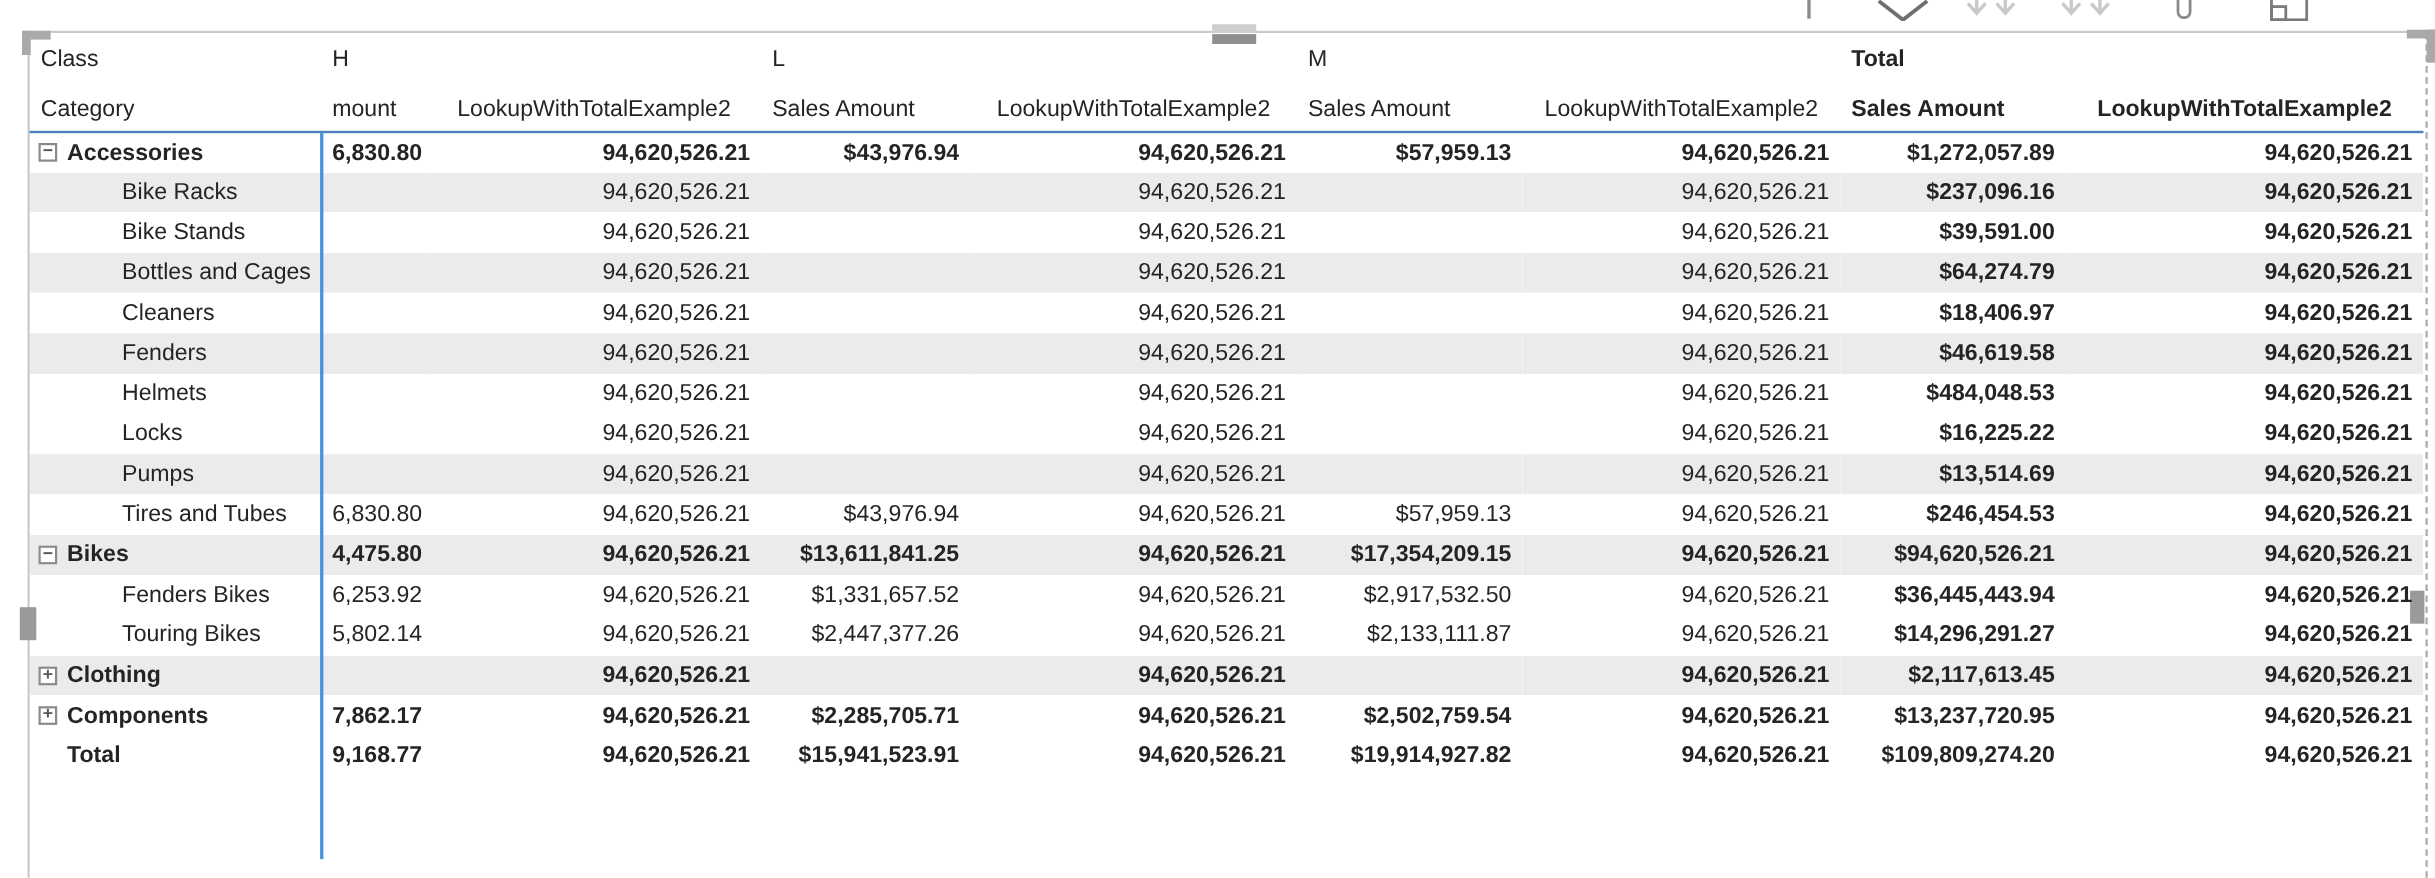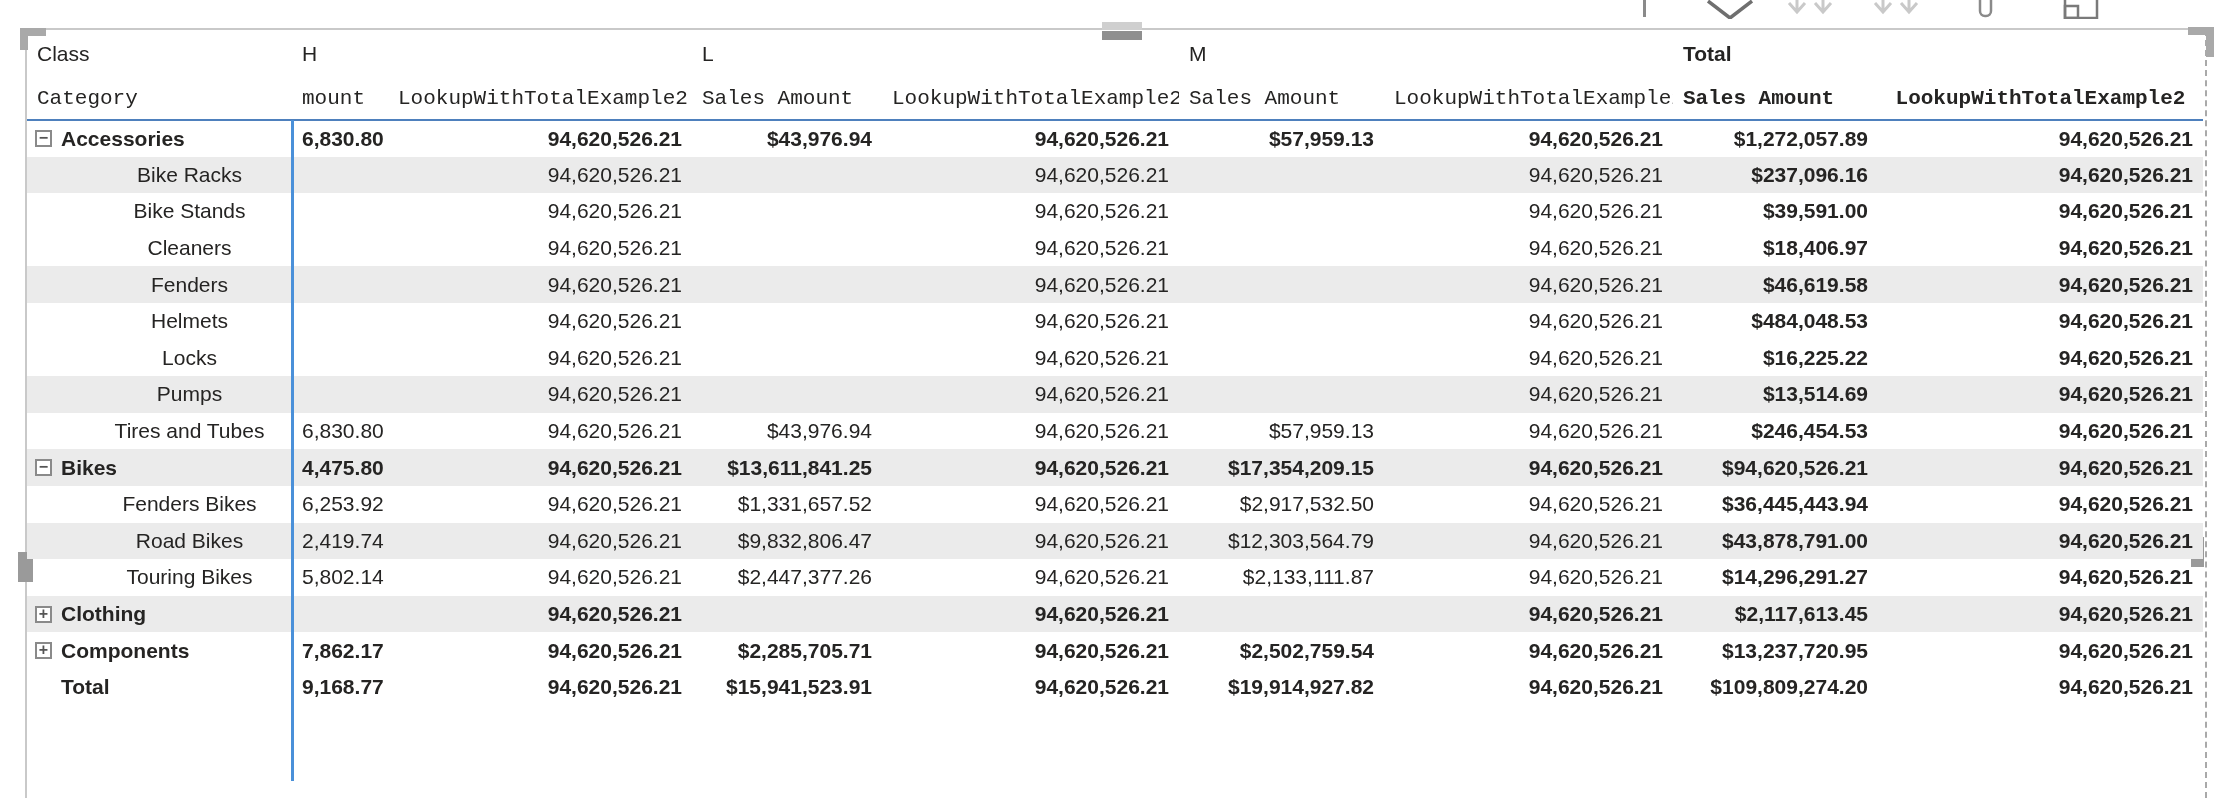--- a/index.html
+++ b/index.html
@@ -23,28 +23,28 @@
   .vh-icon{position:absolute;top:0;}
   .vh-stem{left:1643px;width:3px;height:17px;background:#8a8a8a;}
   
   .guide-line{position:absolute;left:291px;top:120px;width:3px;height:661px;background:#4a90d9;z-index:5;}
   
   .matrix-wrap{position:absolute;left:27px;top:30px;z-index:1;}
   table{border-collapse:collapse;table-layout:fixed;width:2176px;}
   th,td{white-space:nowrap;overflow:hidden;box-sizing:border-box;}
   thead th{font-weight:normal;text-align:left;vertical-align:middle;font-size:21px;padding:4px 10px;}
   tr.hrow1 th{height:48px;}
-  tr.hrow2 th{height:42px;border-bottom:2px solid #4e80bd;font-family:Liberation Mono, monospace;}
+  tr.hrow2 th{height:42px;border-bottom:2px solid #4e80bd;}
   th.ar{text-align:center;}
   .b{font-weight:bold;}
   tbody td{height:36.6px;font-size:21px;padding:0 10px;text-align:right;vertical-align:middle;}
   tbody tr.shaded{background:#ebebeb;}
   td.rowhead{text-align:left;padding:0;}
   .rh-inner{display:flex;align-items:center;height:100%;}
-  .ind-cat{padding-left:60px;justify-content:center;}
+  .ind-cat{padding-left:84px;}
   .ind-class{padding-left:8px;}
   .ind-total{padding-left:34px;}
   .toggle{width:17px;height:17px;border:2px solid #8a8a8a;background:#ffffff;color:#555555;
           font-size:16px;line-height:12px;text-align:center;margin-right:9px;flex:0 0 auto;box-sizing:border-box;}
 </style>
 </head>
 <body>
 
 <div class="vh-icon vh-stem"></div>
 <div class="vh-icon" style="left:1705px;">
@@ -163,20 +163,35 @@
           </td>
           <td></td>
           <td>94,620,526.21</td>
           <td></td>
           <td>94,620,526.21</td>
           <td></td>
           <td>94,620,526.21</td>
           <td class="b">$39,591.00</td>
           <td class="b">94,620,526.21</td>
         </tr>
+        <tr class="shaded">
+          <td class="rowhead">
+            <div class="rh-inner ind-cat">
+              <span>Bottles and Cages</span>
+            </div>
+          </td>
+          <td></td>
+          <td>94,620,526.21</td>
+          <td></td>
+          <td>94,620,526.21</td>
+          <td></td>
+          <td>94,620,526.21</td>
+          <td class="b">$64,274.79</td>
+          <td class="b">94,620,526.21</td>
+        </tr>
         <tr>
           <td class="rowhead">
             <div class="rh-inner ind-cat">
               <span>Cleaners</span>
             </div>
           </td>
           <td></td>
           <td>94,620,526.21</td>
           <td></td>
           <td>94,620,526.21</td>
@@ -284,35 +299,20 @@
           </td>
           <td>6,253.92</td>
           <td>94,620,526.21</td>
           <td>$1,331,657.52</td>
           <td>94,620,526.21</td>
           <td>$2,917,532.50</td>
           <td>94,620,526.21</td>
           <td class="b">$36,445,443.94</td>
           <td class="b">94,620,526.21</td>
         </tr>
-        <tr class="shaded">
-          <td class="rowhead">
-            <div class="rh-inner ind-cat">
-              <span>Road Bikes</span>
-            </div>
-          </td>
-          <td>2,419.74</td>
-          <td>94,620,526.21</td>
-          <td>$9,832,806.47</td>
-          <td>94,620,526.21</td>
-          <td>$12,303,564.79</td>
-          <td>94,620,526.21</td>
-          <td class="b">$43,878,791.00</td>
-          <td class="b">94,620,526.21</td>
-        </tr>
         <tr>
           <td class="rowhead">
             <div class="rh-inner ind-cat">
               <span>Touring Bikes</span>
             </div>
           </td>
           <td>5,802.14</td>
           <td>94,620,526.21</td>
           <td>$2,447,377.26</td>
           <td>94,620,526.21</td>

